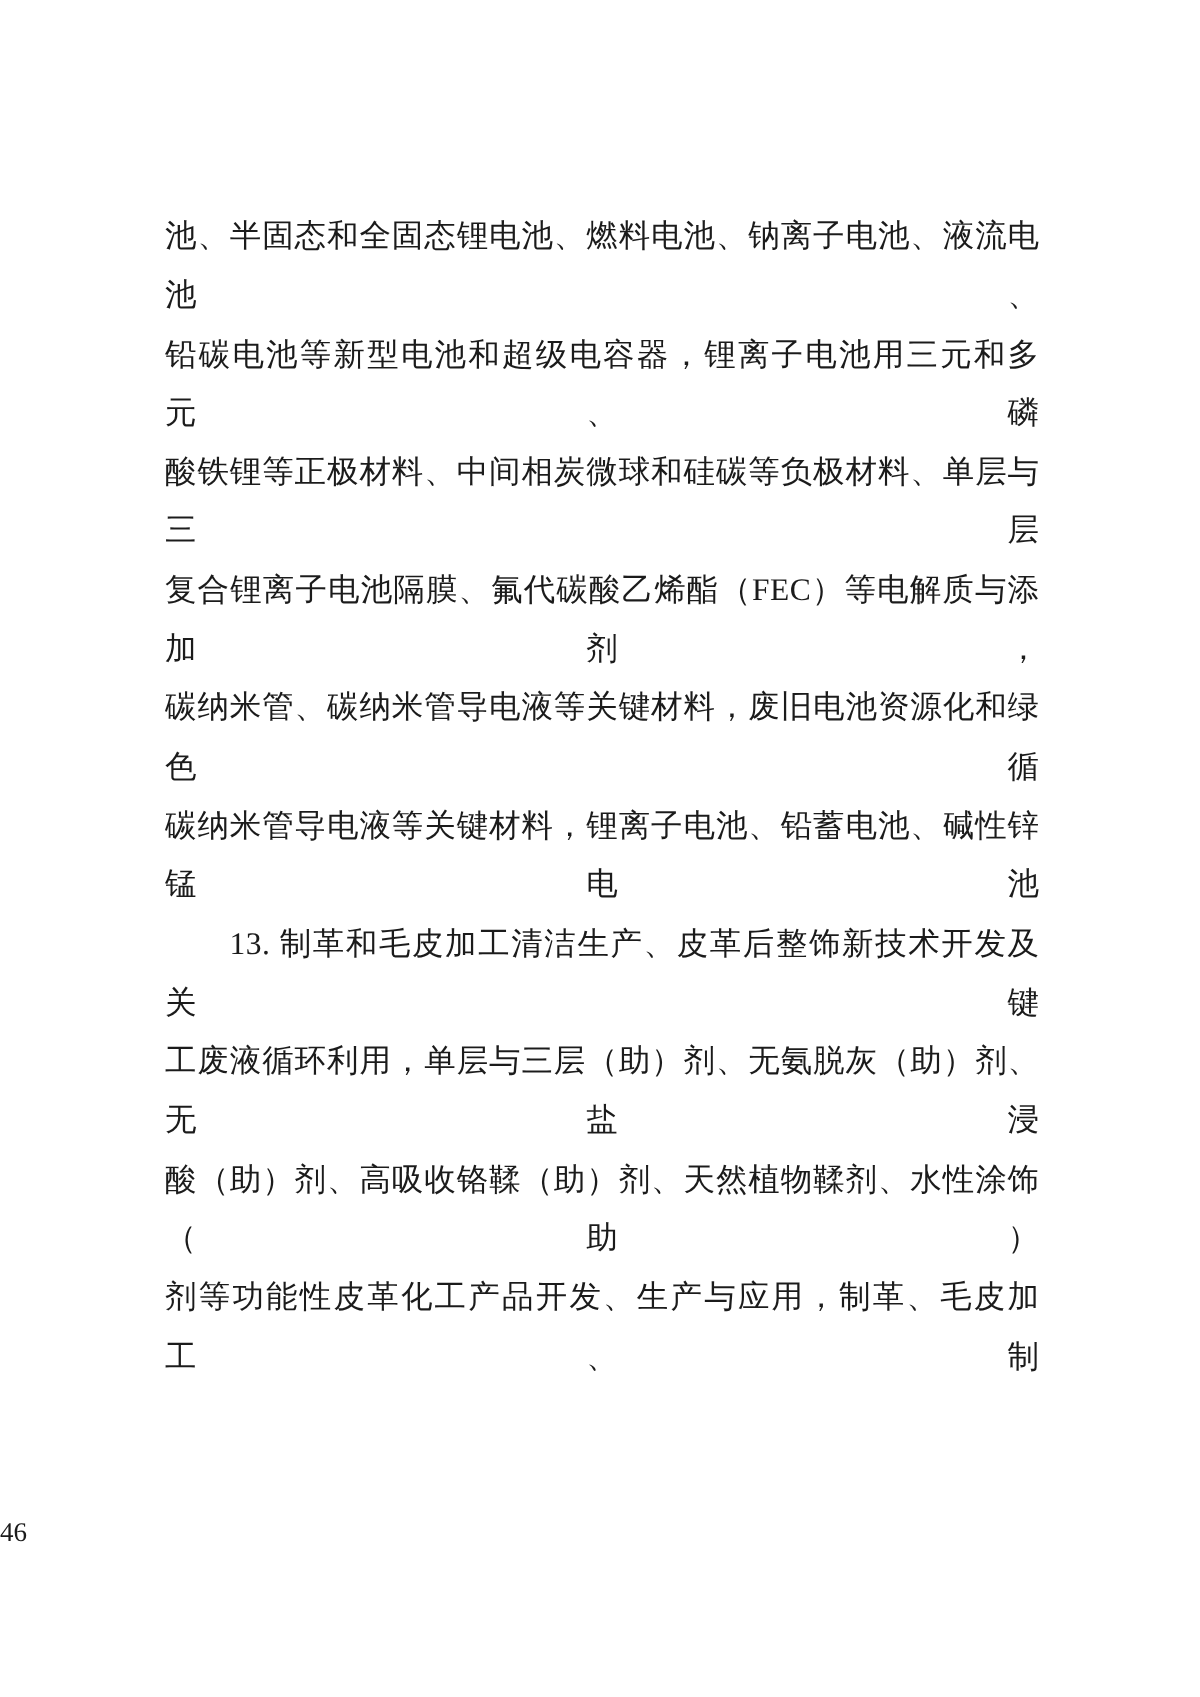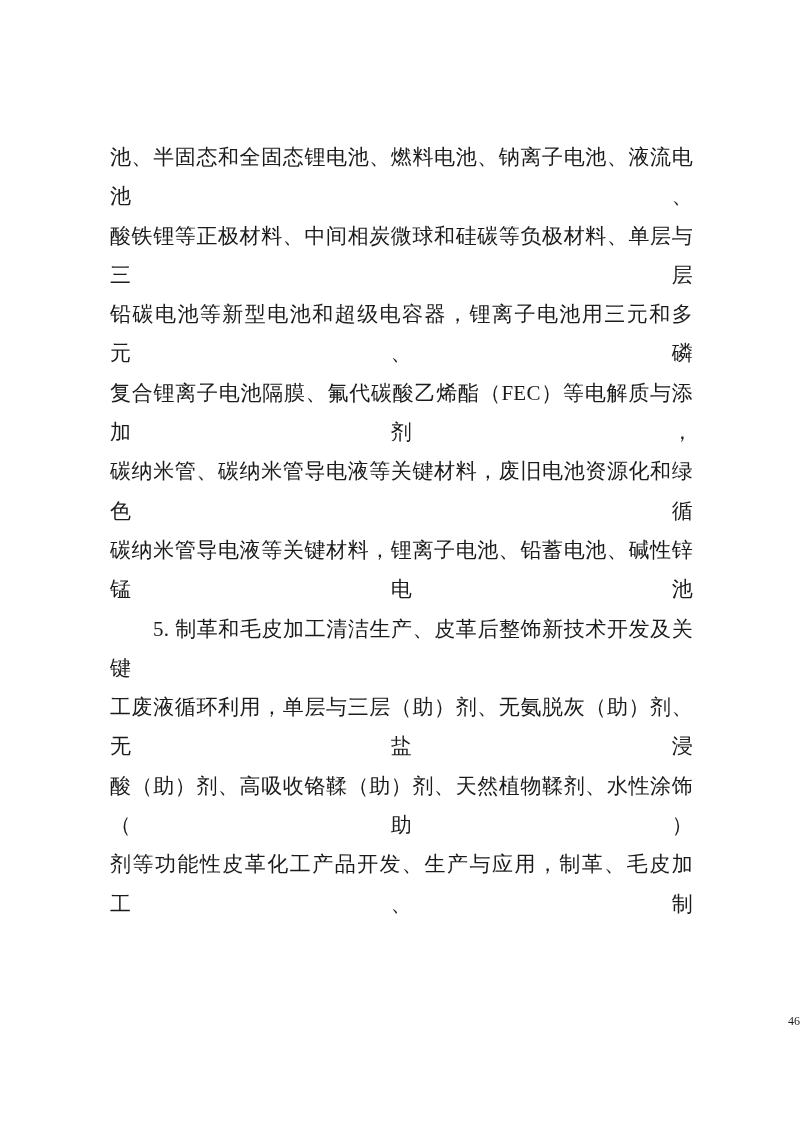--- a/index.html
+++ b/index.html
@@ -35,37 +35,37 @@
     text-align-last: justify;
   }
   .line.ind {
     text-indent: 43px;
   }
   .page-number {
     position: absolute;
     top: 1008px;
     left: 0;
     width: 100%;
-    text-align: right;
-    font-size: 12px;
+    text-align: left;
+    font-size: 18px;
     line-height: 26px;
     color: #1b1b1b;
   }
 </style>
 </head>
 <body>
 
 <div class="page">
   <div class="text-block">
     <div class="line jf">池、半固态和全固态锂电池、燃料电池、钠离子电池、液流电池、</div>
+    <div class="line jf">铅碳电池等新型电池和超级电容器，锂离子电池用三元和多元、磷</div>
     <div class="line jf">酸铁锂等正极材料、中间相炭微球和硅碳等负极材料、单层与三层</div>
-    <div class="line jf">铅碳电池等新型电池和超级电容器，锂离子电池用三元和多元、磷</div>
     <div class="line jf">复合锂离子电池隔膜、氟代碳酸乙烯酯（FEC）等电解质与添加剂，</div>
     <div class="line jf">碳纳米管、碳纳米管导电液等关键材料，废旧电池资源化和绿色循</div>
     <div class="line jf">碳纳米管导电液等关键材料，锂离子电池、铅蓄电池、碱性锌锰电池</div>
-    <div class="line jf ind">5. 制革和毛皮加工清洁生产、皮革后整饰新技术开发及关键</div>
+    <div class="line jf ind">13. 制革和毛皮加工清洁生产、皮革后整饰新技术开发及关键</div>
     <div class="line jf">工废液循环利用，单层与三层（助）剂、无氨脱灰（助）剂、无盐浸</div>
     <div class="line jf">酸（助）剂、高吸收铬鞣（助）剂、天然植物鞣剂、水性涂饰（助）</div>
     <div class="line jf">剂等功能性皮革化工产品开发、生产与应用，制革、毛皮加工、制</div>
 
   </div>
   <div class="page-number">46</div>
 </div>
 
 </body></html>

